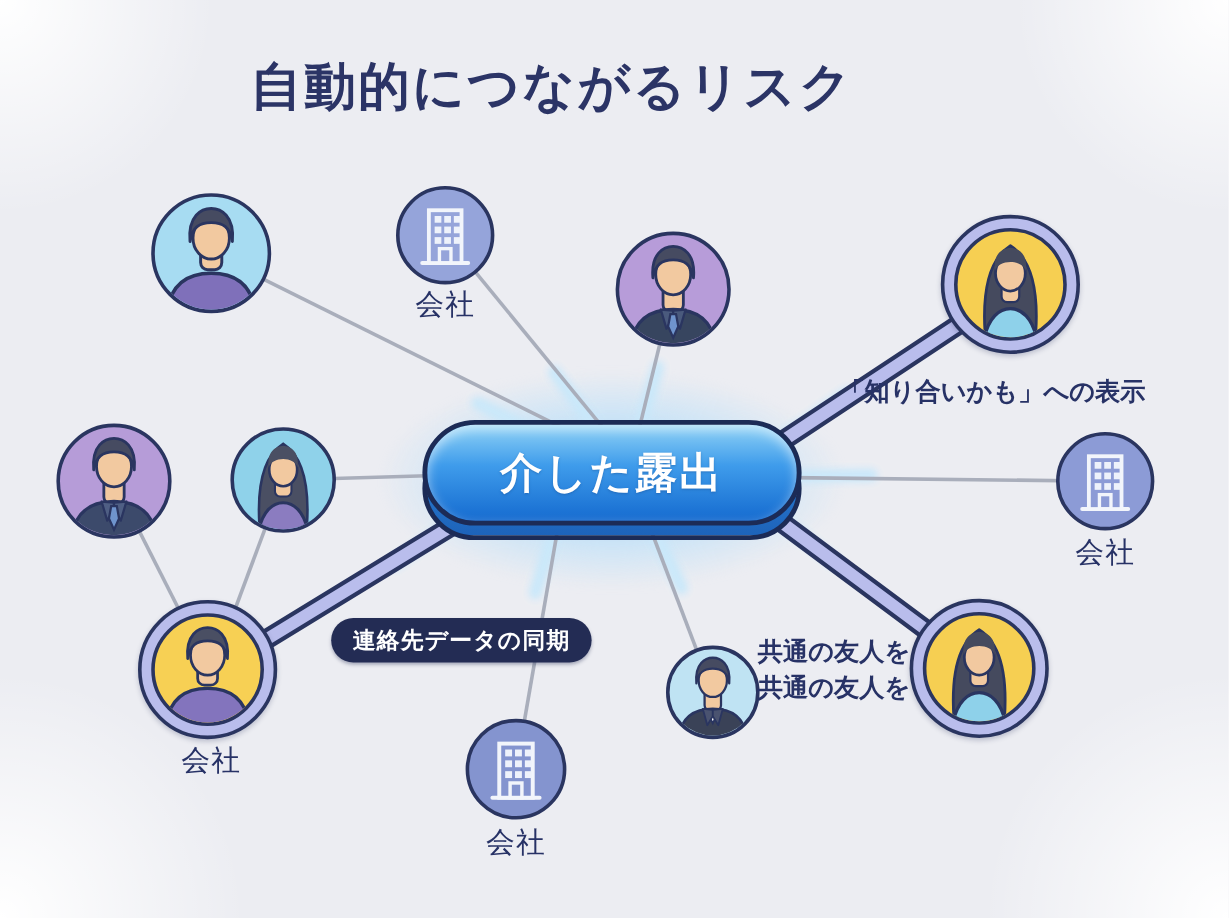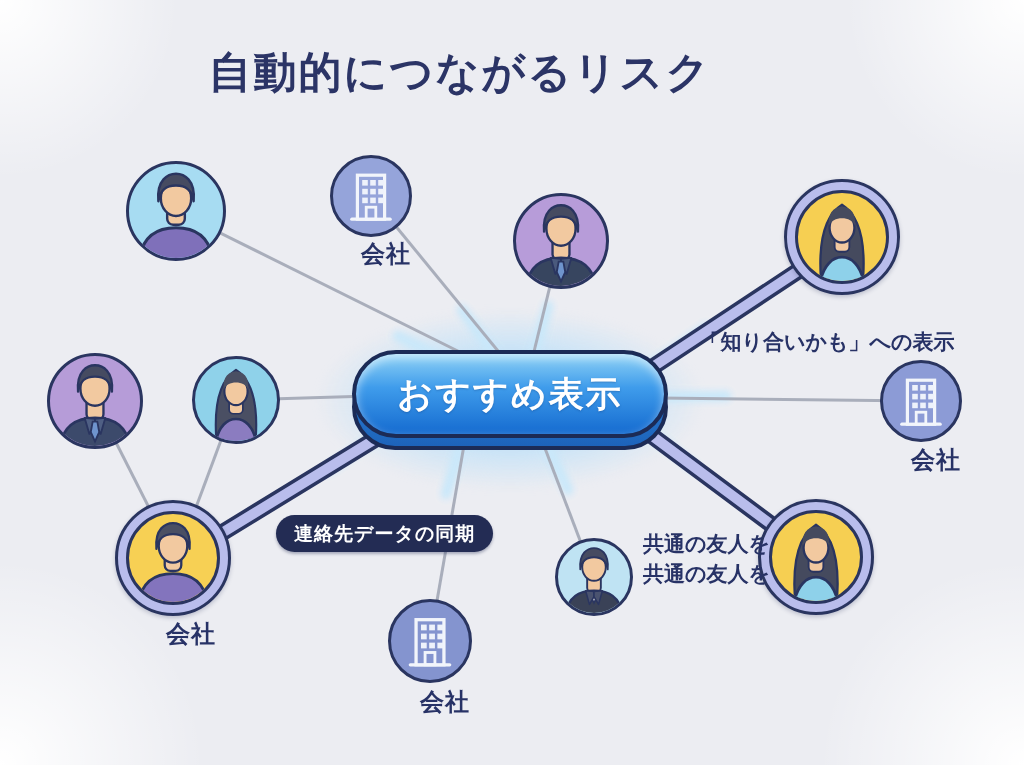--- a/index.html
+++ b/index.html
@@ -43,22 +43,22 @@
   .circle svg { position:absolute; left:-2px; top:-2px; width:calc(100% + 4px); height:calc(100% + 4px); }
 
   .ring {
     position:absolute; border-radius:50%;
     background:#b9bdec; border:3px solid #2a3560; padding:8px;
     box-shadow:0 2px 4px rgba(42,53,96,.25);
   }
   .ring .circle { width:94px; height:94px; }
 
   .node-label {
-    position:absolute; text-align:right;
-    font-size:24px; font-weight:700; color:#273266; letter-spacing:1px;
+    position:absolute; text-align:center;
+    font-size:24px; font-weight:400; color:#273266; letter-spacing:1px;
   }
 
   
   .pill-wrap { position:absolute; left:352px; top:350px; width:316px; height:104px; }
   .pill-back {
     position:absolute; left:0; top:14px; width:316px; height:86px; border-radius:43px;
     background:linear-gradient(180deg,#2f86da,#1d63ba);
     border:4px solid #1c2b56;
   }
   .pill-front {
@@ -68,22 +68,22 @@
     box-shadow:inset 0 4px 10px rgba(255,255,255,.55);
     display:flex; align-items:center; justify-content:center;
   }
   .pill-front span {
     color:#ffffff; font-size:35px; font-weight:800; letter-spacing:2px;
     text-shadow:0 1px 2px rgba(20,60,120,.35);
   }
 
   
   .ann { position:absolute; font-weight:800; color:#273266; }
-  .ann-known  { left:672px; top:328px; width:310px; text-align:center; font-size:21px; }
-  .ann-mutual { left:620px; top:529px; width:150px; text-align:right; font-size:21px; line-height:30px; }
+  .ann-known  { left:672px; top:312px; width:310px; text-align:center; font-size:21px; }
+  .ann-mutual { left:620px; top:529px; width:150px; text-align:center; font-size:21px; line-height:30px; }
   .ann-sync {
     left:276px; top:515px; height:37px; padding:0 18px; border-radius:19px;
     background:#232c54; color:#ffffff; font-size:19px; letter-spacing:1px;
     display:flex; align-items:center; box-shadow:0 2px 3px rgba(35,44,84,.35);
   }
 </style>
 </head>
 <body>
 
 <div class="stage">
@@ -298,21 +298,21 @@
         <rect x="42" y="48" width="16" height="18" rx="5" fill="#f2c9a0" stroke="#2a3560" stroke-width="2"></rect>
         <ellipse cx="50" cy="40" rx="13.5" ry="16" fill="#f2c9a0" stroke="#2a3560" stroke-width="2.5"></ellipse>
         <path d="M36 38 C34 22 43 17 50 17 C57 17 66 22 64 38 C61 27 39 27 36 38 Z" fill="var(--hair)"></path>
       </svg>
     </div>
   </div>
 
   <div class="pill-wrap">
     <div class="pill-back"></div>
     <div class="pill-front">
-      <span>おすすめ表示</span>
+      <span>介した露出</span>
     </div>
   </div>
 
   <div class="ann ann-known">「知り合いかも」への表示</div>
 
   <div class="ann ann-sync">連絡先データの同期</div>
 
   <div class="ann ann-mutual">
     <div>共通の友人を</div>
     <div>共通の友人を</div>

